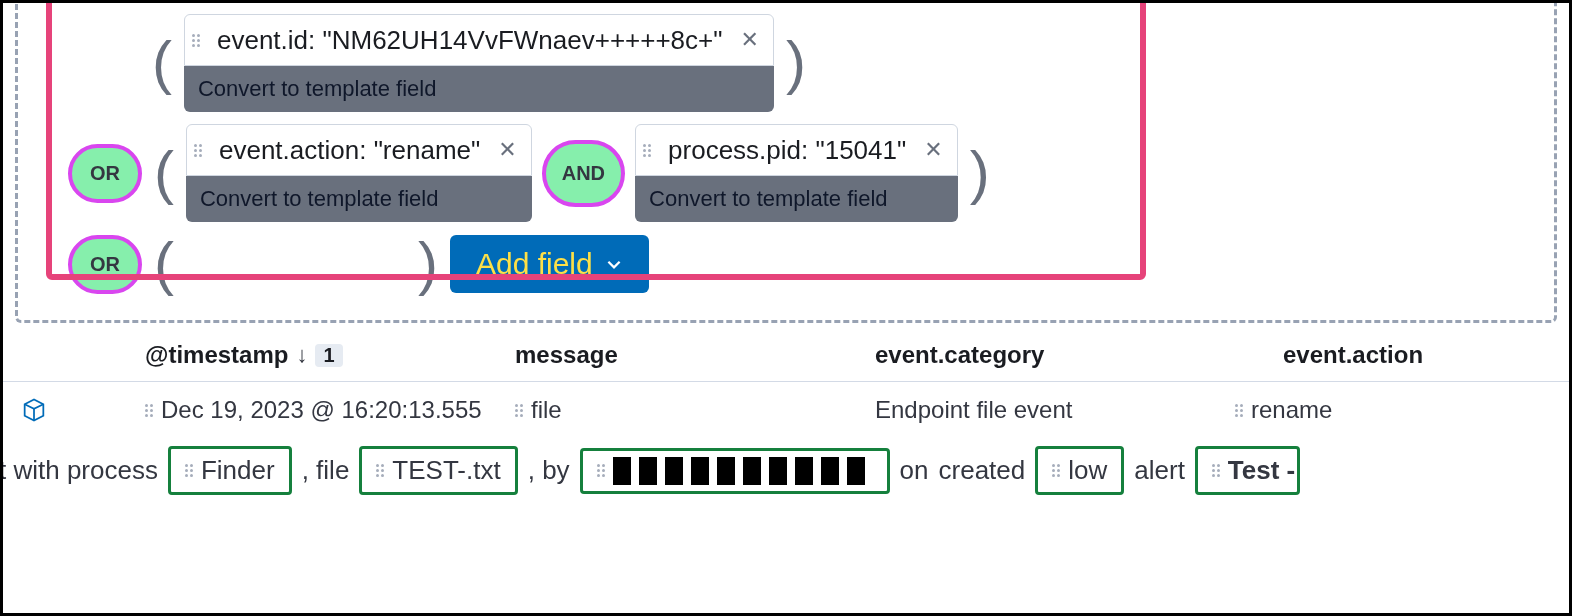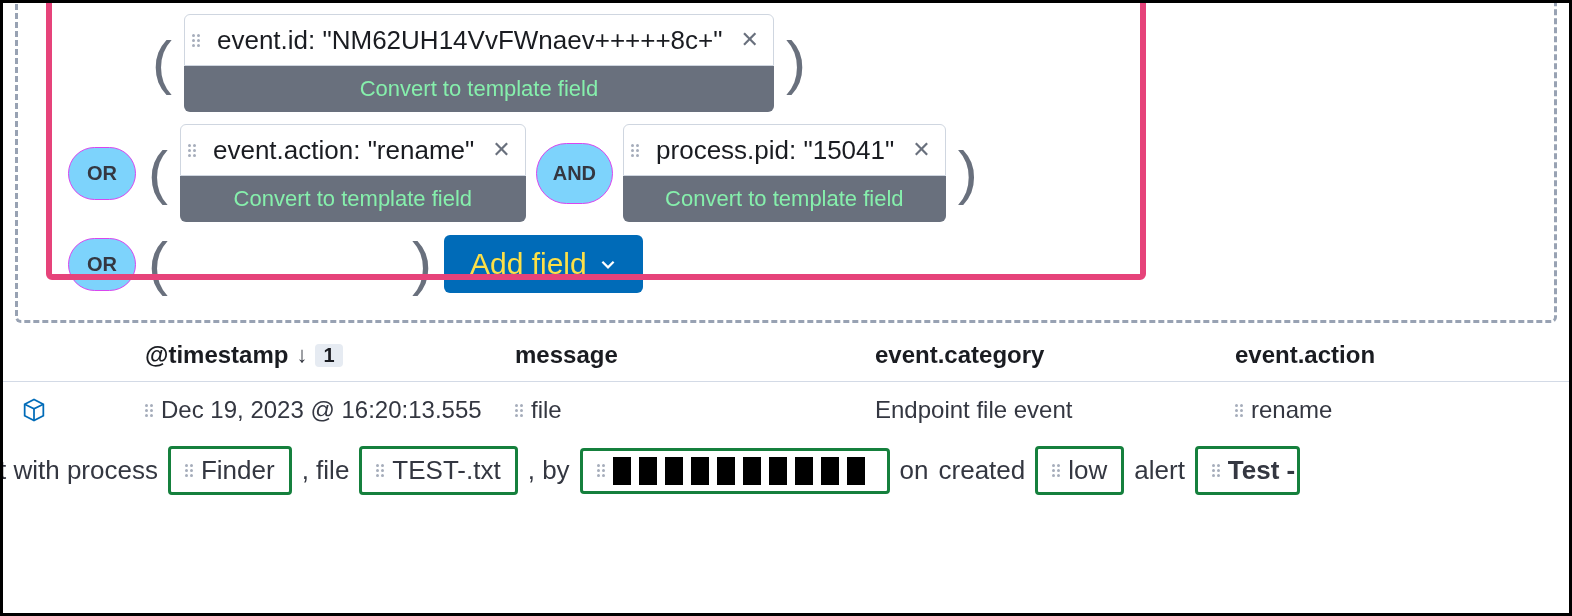--- a/index.html
+++ b/index.html
@@ -30,27 +30,27 @@
     pointer-events: none;
     z-index: 5;
   }
   .row {
     display: flex;
     align-items: center;
     gap: 10px;
     margin-bottom: 12px;
   }
   .or-pill, .and-pill {
-    border: 1px solid #d946ef;
+    border: 4px solid #d946ef;
     border-radius: 50px;
     padding: 14px 18px;
     font-size: 20px;
     font-weight: 600;
     color: #343741;
-    background: #7dd3fc;
+    background: #86efac;
     min-width: 64px;
     text-align: center;
   }
   .and-pill { padding: 18px 16px; }
   .paren {
     font-size: 60px;
     color: #69707d;
     font-weight: 300;
     line-height: 1;
     padding: 0 2px;
@@ -94,25 +94,24 @@
     white-space: nowrap;
   }
   .chip-close {
     padding: 0 14px 0 4px;
     font-size: 22px;
     color: #69707d;
     cursor: pointer;
   }
   .convert-bar {
     background: #69707d;
-    color: #86efac;
+    color: #0f172a;
     font-size: 22px;
     padding: 10px 14px;
     border-radius: 0 0 6px 6px;
-    text-align: center;
   }
   .add-field-btn {
     background: #006bb8;
     color: #fde047;
     font-size: 30px;
     padding: 12px 26px;
     border-radius: 6px;
     display: flex;
     align-items: center;
     gap: 12px;
@@ -129,21 +128,21 @@
     display: flex;
     padding: 18px 4px 12px 12px;
     font-size: 24px;
     color: #1a1c21;
     font-weight: 600;
     align-items: center;
   }
   .col-ts { margin-left: 130px; width: 370px; display:flex; align-items:center; gap:8px;}
   .col-msg { width: 360px; }
   .col-cat { width: 360px; }
-  .col-act { flex: 1; }
+  .col-act { flex: 1; margin-left: 48px; }
   .sort-arrow { font-size: 22px; color: #343741; }
   .sort-badge {
     background: #e6ebf2;
     border-radius: 4px;
     padding: 0 8px;
     font-size: 20px;
     font-weight: 600;
   }
   hr.divider {
     border: none;

